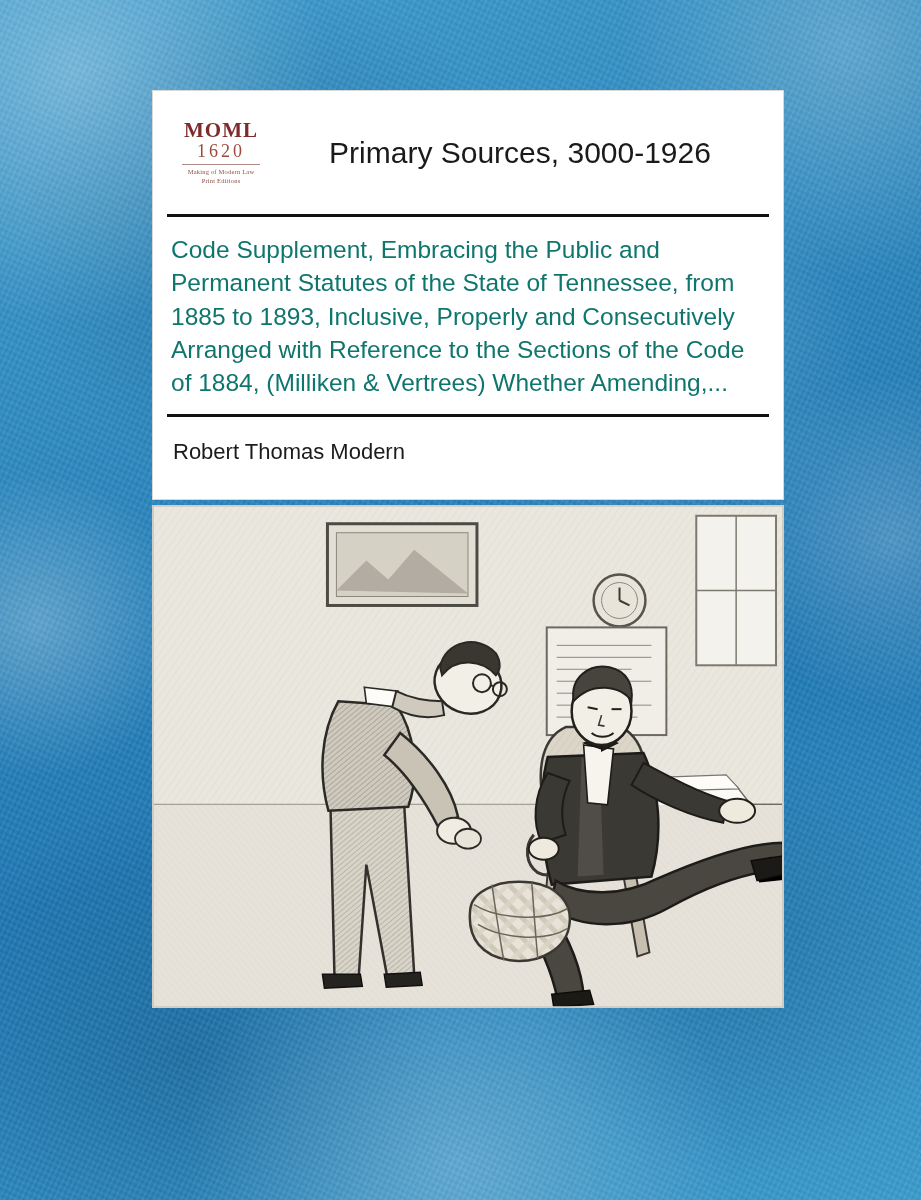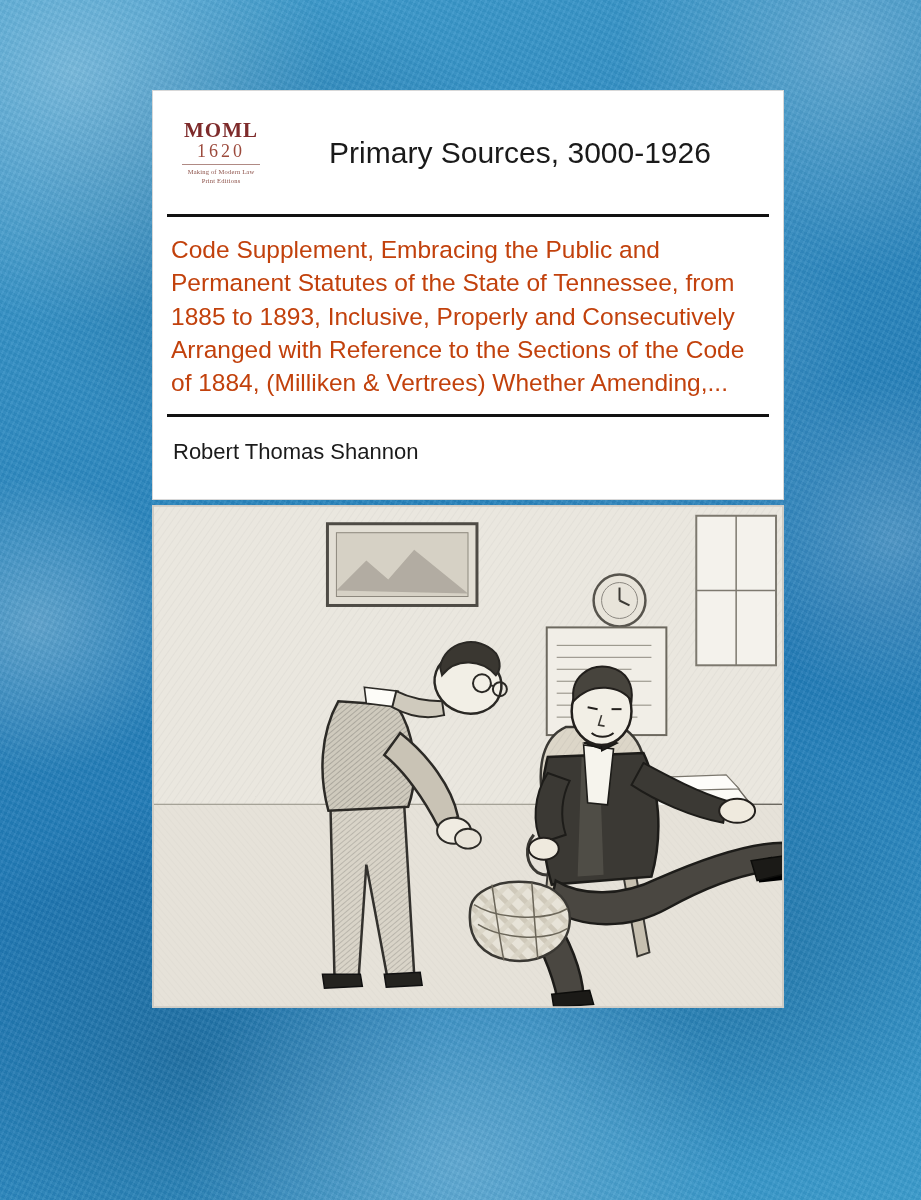--- a/index.html
+++ b/index.html
@@ -119,21 +119,21 @@
   .rule-thick {
     height: 3px;
     background: #111111;
     margin: 0 14px;
   }
 
   .book-title {
     padding: 16px 18px 14px 18px;
     font-size: 24.5px;
     line-height: 1.36;
-    color: #c2410c;
+    color: #0f766e;
   }
 
   .author {
     padding: 22px 18px 34px 20px;
     font-size: 22px;
     color: #1b1b1b;
   }
 
   
   .illustration {
@@ -167,21 +167,21 @@
         </div>
         <div class="series-title">Primary Sources, 3000-1926</div>
       </div>
 
       <div class="rule-thick"></div>
 
       <div class="book-title">Code Supplement, Embracing the Public and Permanent Statutes of the State of Tennessee, from 1885 to 1893, Inclusive, Properly and Consecutively Arranged with Reference to the Sections of the Code of 1884, (Milliken &amp; Vertrees) Whether Amending,...</div>
 
       <div class="rule-thick"></div>
 
-      <div class="author">Robert Thomas Shannon</div>
+      <div class="author">Robert Thomas Modern</div>
     </div>
 
     <div class="illustration">
       <svg class="illu-svg" viewBox="0 0 632 503" preserveAspectRatio="xMidYMid slice">
         <defs>
           <pattern id="hatch" width="6" height="6" patternUnits="userSpaceOnUse" patternTransform="rotate(35)">
             <line x1="0" y1="0" x2="0" y2="6" stroke="#6f6f6f" stroke-width="1.1" opacity="0.55"></line>
           </pattern>
           <pattern id="hatch2" width="5" height="5" patternUnits="userSpaceOnUse" patternTransform="rotate(-40)">
             <line x1="0" y1="0" x2="0" y2="5" stroke="#4a4a4a" stroke-width="1" opacity="0.5"></line>

